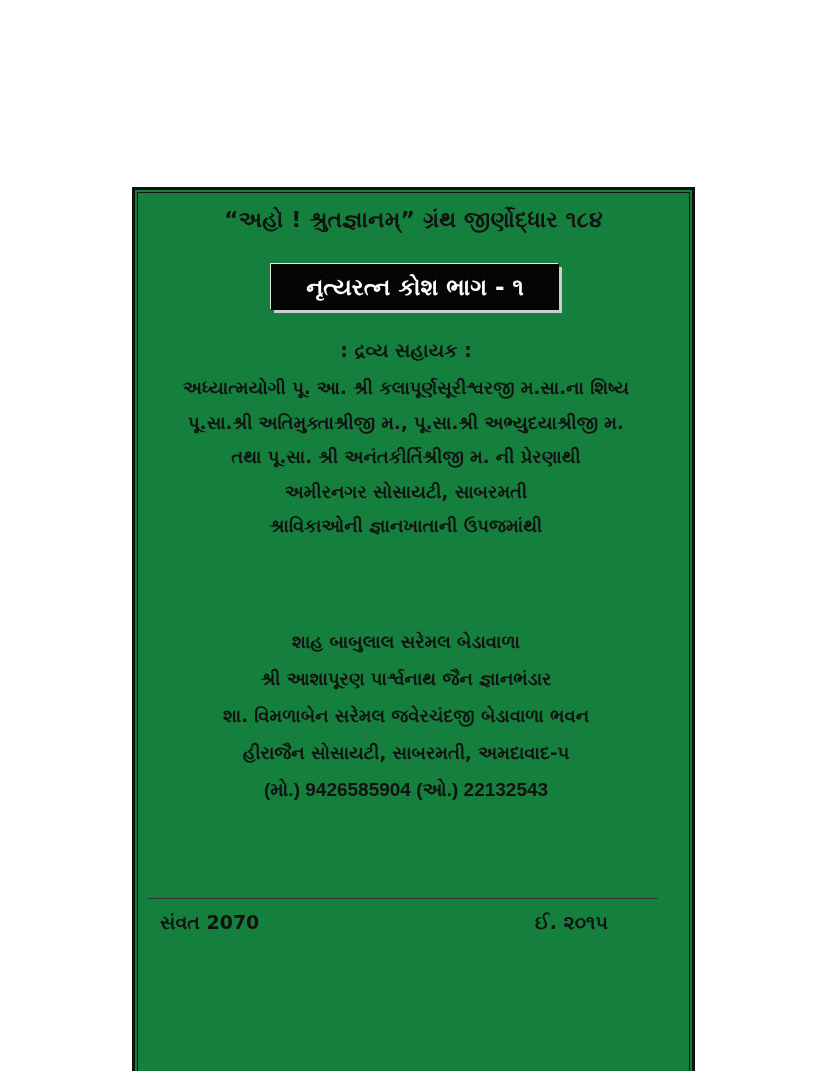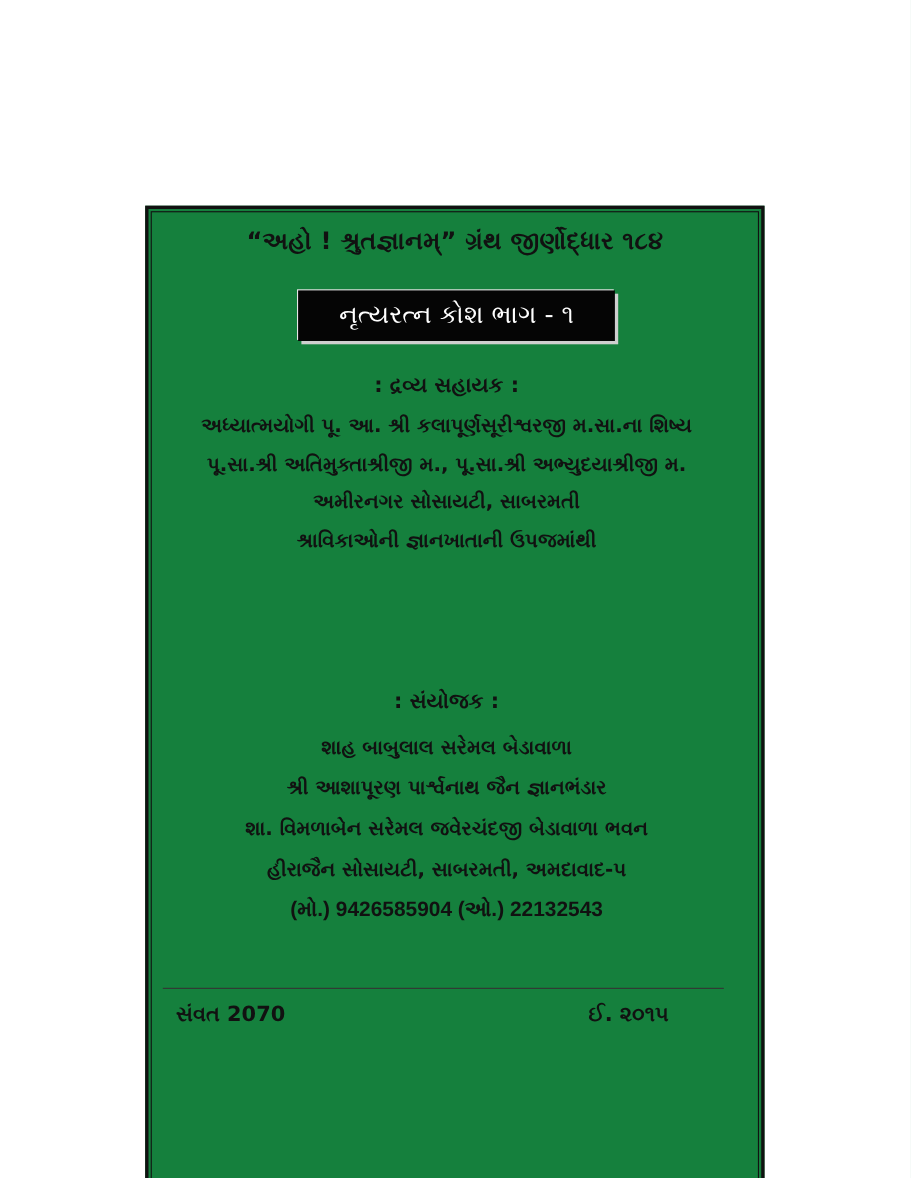--- a/index.html
+++ b/index.html
@@ -51,21 +51,21 @@
       height: 46px;
       background: #050505;
       box-shadow: 3px 3px 0 #cfcfcf, -1px -1px 0 #e6e6e6;
       display: flex;
       align-items: center;
       justify-content: center;
     }
     .book-title {
       color: #ffffff;
       font-size: 23px;
-      font-weight: normal;
+      font-weight: bold;
     }
     .section {
       position: absolute;
       left: 0;
       right: 15px;
       text-align: center;
     }
     .section-heading {
       font-size: 19px;
       font-weight: bold;
@@ -114,26 +114,26 @@
     <div class="series-title">“અહો ! શ્રુતજ્ઞાનમ્” ગ્રંથ જીર્ણોદ્ધાર ૧૮૪</div>
 
     <div class="book-title-box">
       <span class="book-title">નૃત્યરત્ન કોશ ભાગ - ૧</span>
     </div>
 
     <div class="section sponsor">
       <div class="section-heading">:  દ્રવ્ય સહાયક :</div>
       <div class="line">અધ્યાત્મયોગી પૂ. આ. શ્રી કલાપૂર્ણસૂરીશ્વરજી મ.સા.ના શિષ્ય</div>
       <div class="line">પૂ.સા.શ્રી અતિમુક્તાશ્રીજી મ., પૂ.સા.શ્રી અભ્યુદયાશ્રીજી મ.</div>
+      <div class="line">તથા પૂ.સા. શ્રી અનંતકીર્તિશ્રીજી મ. ની પ્રેરણાથી</div>
       <div class="line">અમીરનગર સોસાયટી, સાબરમતી</div>
       <div class="line">શ્રાવિકાઓની જ્ઞાનખાતાની ઉપજમાંથી</div>
     </div>
 
     <div class="section coordinator">
-      <div class="section-heading">:  સંયોજક  :</div>
       <div class="line">શાહ બાબુલાલ સરેમલ બેડાવાળા</div>
       <div class="line">શ્રી આશાપૂરણ પાર્શ્વનાથ જૈન જ્ઞાનભંડાર</div>
       <div class="line">શા. વિમળાબેન સરેમલ જવેરચંદજી બેડાવાળા ભવન</div>
       <div class="line">હીરાજૈન સોસાયટી, સાબરમતી, અમદાવાદ-૫</div>
       <div class="line phone">(મો.) 9426585904 (ઓ.) 22132543</div>
     </div>
 
     <div class="divider"></div>
 
     <div class="footer-left">સંવત 2070</div>

